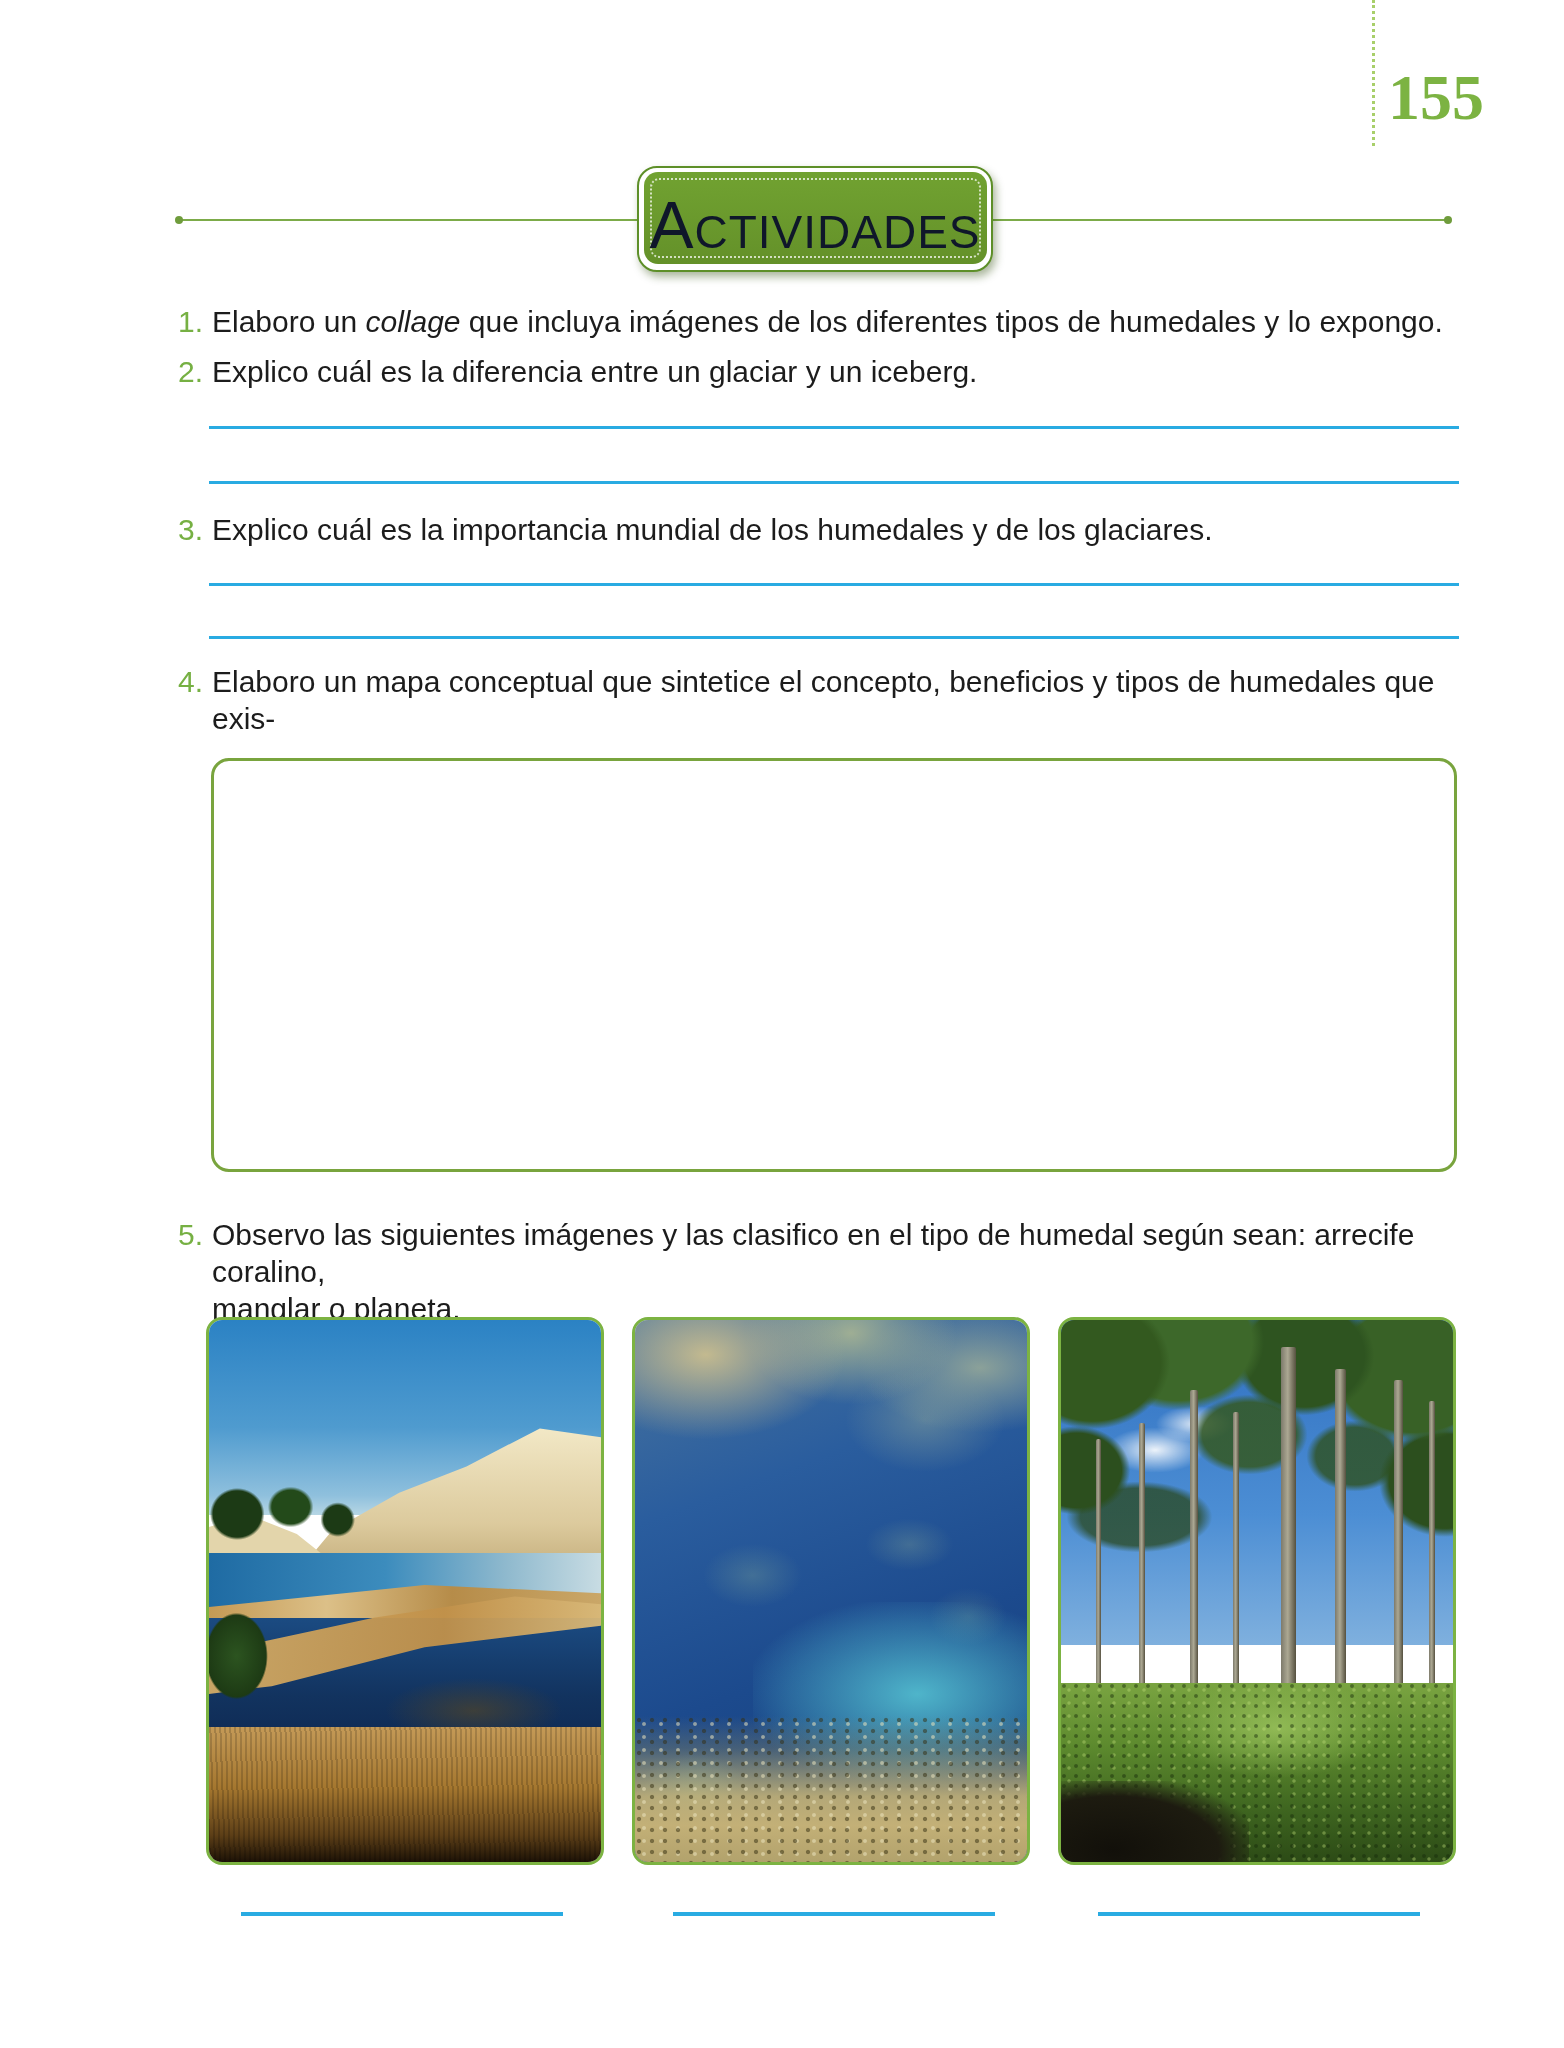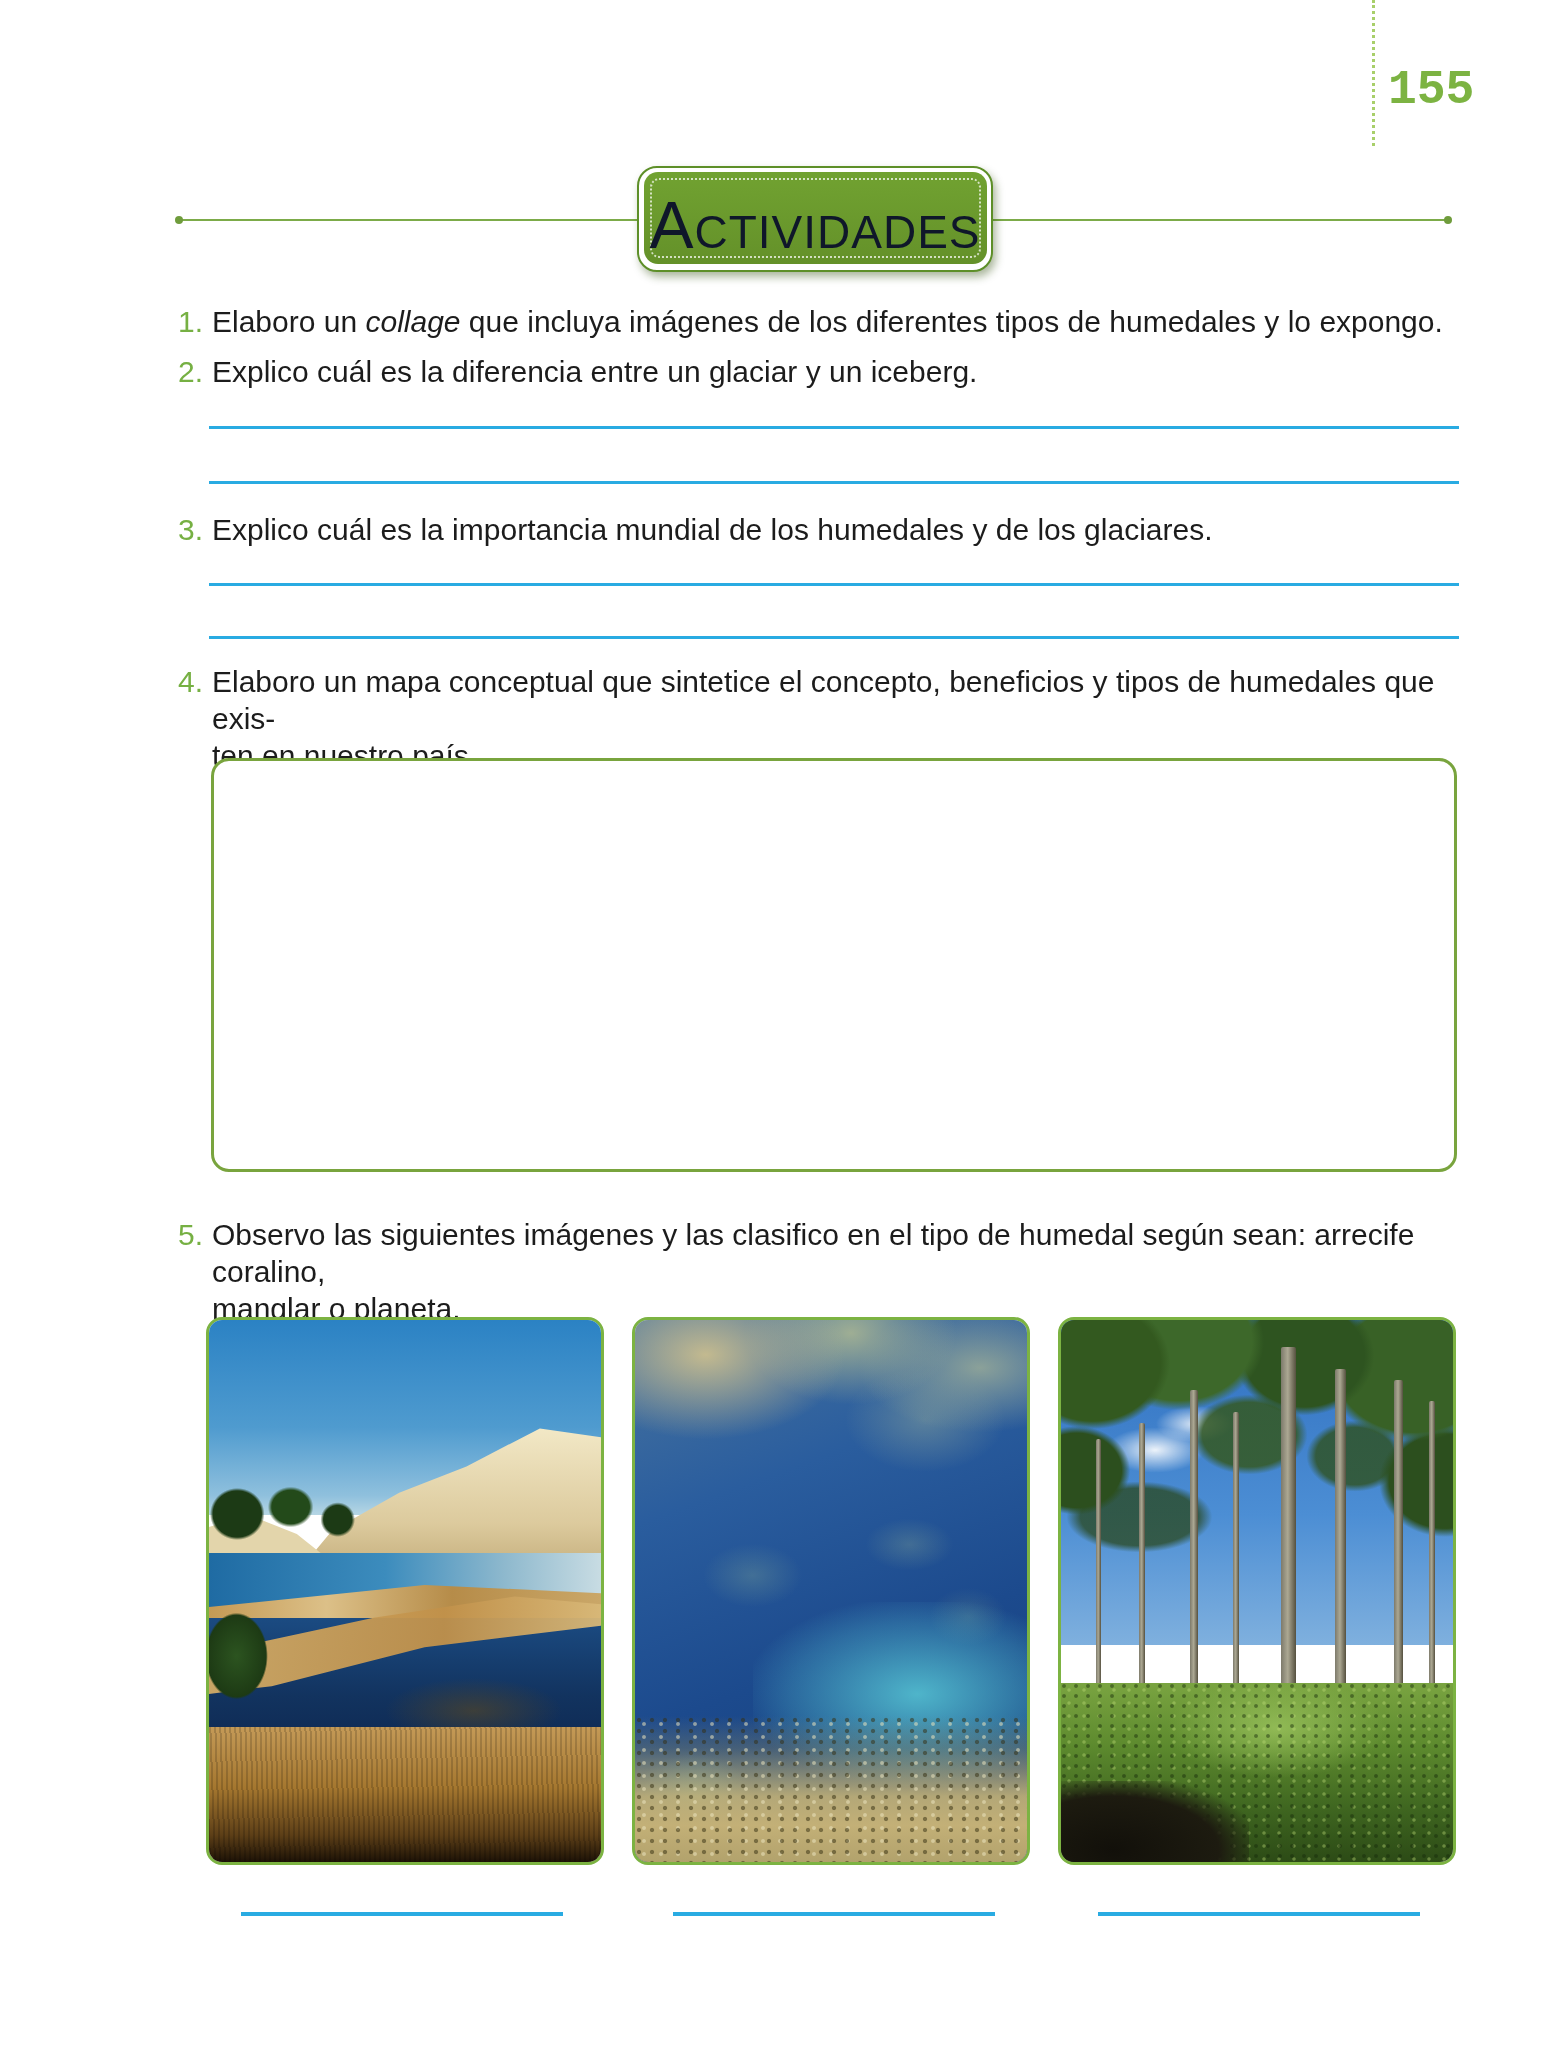--- a/index.html
+++ b/index.html
@@ -3,22 +3,22 @@
 <meta charset="utf-8">
 <style>
   html,body{margin:0;padding:0;background:#ffffff;}
   .page{position:relative;width:1564px;height:2048px;background:#fff;overflow:hidden;
         font-family:"Liberation Sans",sans-serif;color:#1c1c1c;}
 
   
   .dotted-rule{position:absolute;left:1372px;top:0;height:146px;width:0;
                border-left:3px dotted #a8cf6a;}
   .page-number{position:absolute;left:1388px;top:66px;
-               font-family:Liberation Mono, monospace;font-weight:bold;
-               font-size:48px;color:#7cb342;line-height:1;}
+               font-family:Liberation Serif, serif;font-weight:bold;
+               font-size:64px;color:#7cb342;line-height:1;}
 
   
   .header-rule{position:absolute;left:180px;top:219px;width:1268px;height:2px;
                background:#7cab49;z-index:1;}
   .rule-dot{position:absolute;top:216px;width:8px;height:8px;border-radius:50%;
             background:#6f9c3c;z-index:1;}
   .rule-dot.left{left:175px;}
   .rule-dot.right{left:1444px;}
   .banner{position:absolute;left:637px;top:166px;width:356px;height:106px;z-index:2;}
   .banner-frame{position:absolute;inset:0;background:#fff;border:2px solid #5d8f28;
@@ -181,21 +181,21 @@
   <div class="item" style="top:511px">
     <span class="num">3.</span>
     <span class="txt">Explico cuál es la importancia mundial de los humedales y de los glaciares.</span>
   </div>
 
   <div class="ans-line" style="top:583px"></div>
   <div class="ans-line" style="top:636px"></div>
 
   <div class="item" style="top:663px">
     <span class="num">4.</span>
-    <span class="txt"><span class="ln">Elaboro un mapa conceptual que sintetice el concepto, beneficios y tipos de humedales que exis-</span><span class="ln">ten en nuestro país.</span></span>
+    <span class="txt"><span class="ln">Elaboro un mapa conceptual que sintetice el concepto, beneficios y tipos de humedales que exis-</span></span>
   </div>
 
   <div class="concept-box"></div>
 
   <div class="item" style="top:1216px">
     <span class="num">5.</span>
     <span class="txt"><span class="ln">Observo las siguientes imágenes y las clasifico en el tipo de humedal según sean: arrecife coralino,</span><span class="ln">manglar o planeta.</span></span>
   </div>
 
   <div class="photo ph1">

